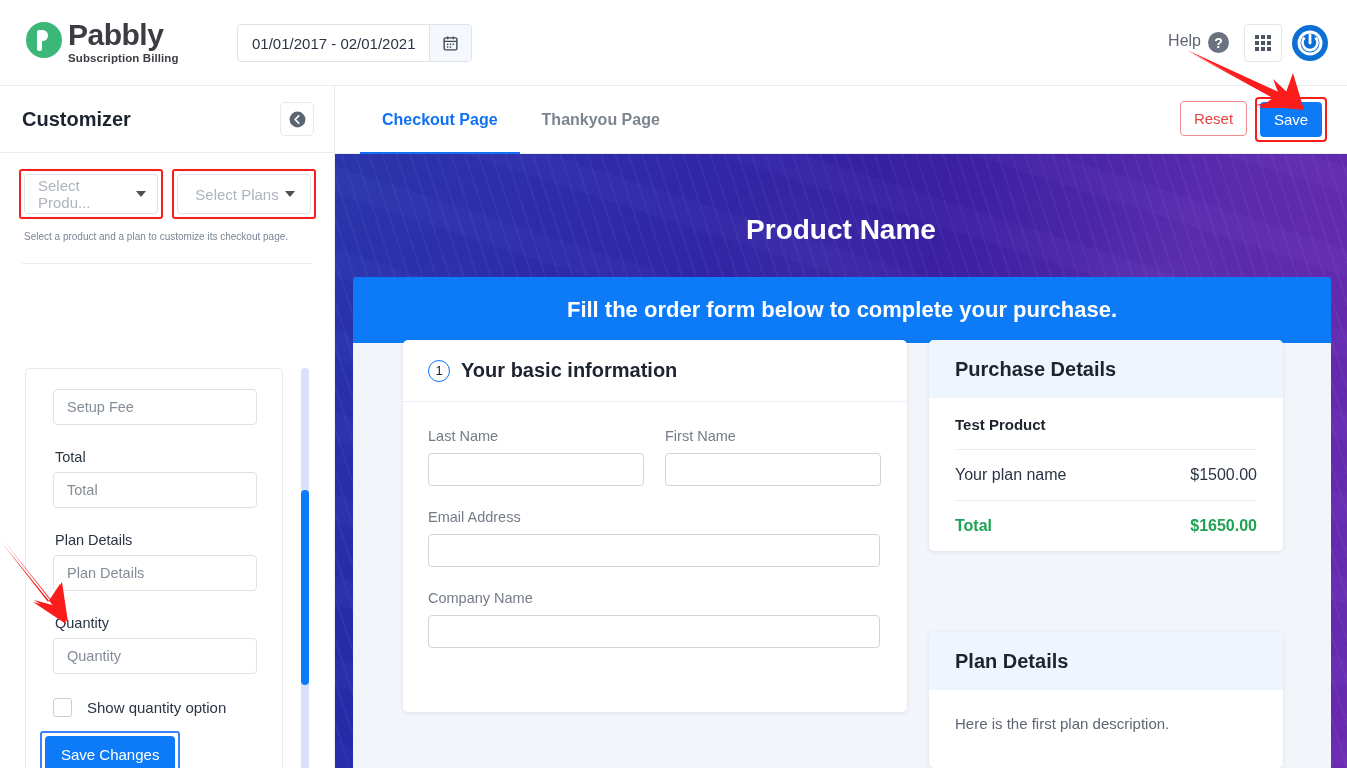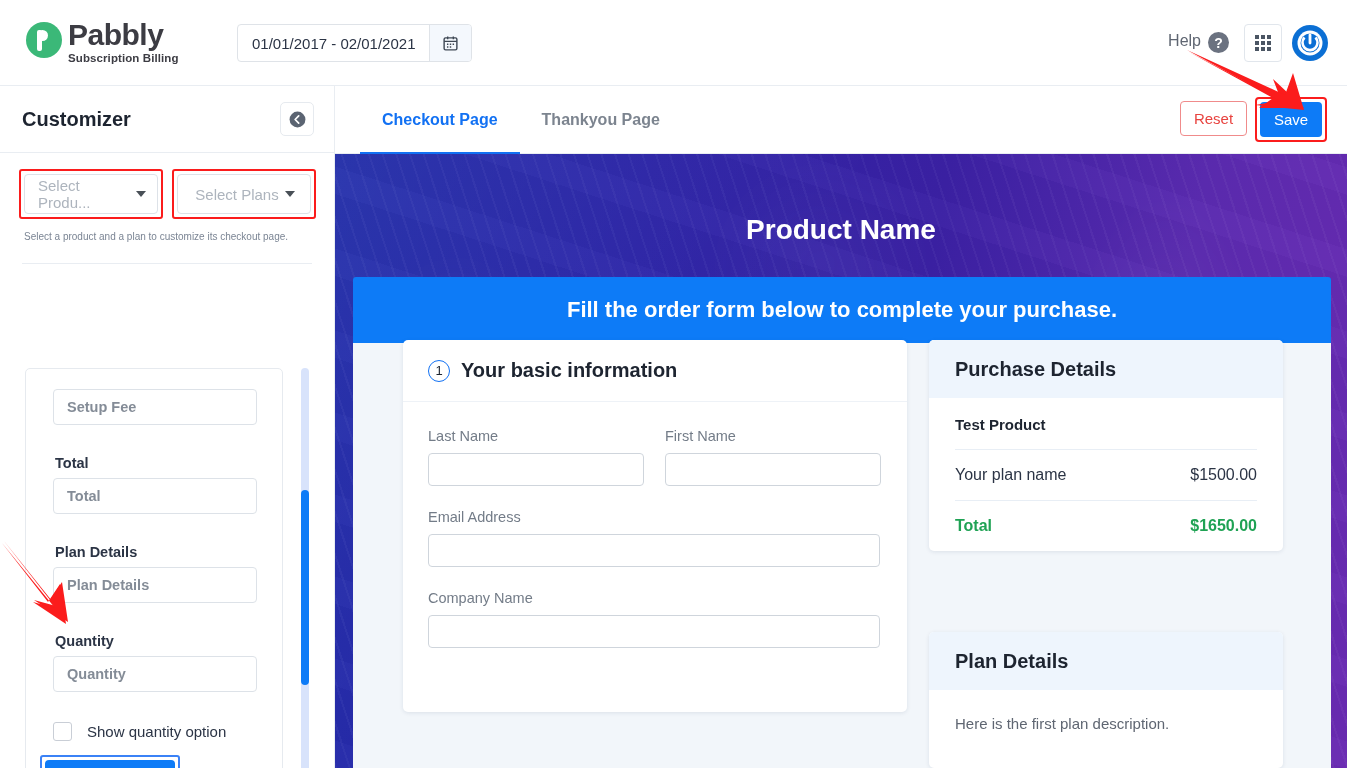--- a/index.html
+++ b/index.html
@@ -149,21 +149,21 @@
     padding: 0 0 18px 0;
   }
   .field-label {
     font-size: 14.5px; color: #2b3445; margin: 0 0 7px 2px;
   }
   .field-input {
     width: 204px; height: 36px; border: 1px solid #dde2e8; border-radius: 4px;
     background: #fff; display: flex; align-items: center; padding: 0 13px;
     font-size: 14.5px; color: #848c97;
   }
-  .field-block { padding: 0 0 0 27px; margin-bottom: 30px; font-weight: bold; }
+  .field-block { padding: 0 0 0 27px; margin-bottom: 24px; }
 
   .checkrow { display: flex; align-items: center; gap: 15px; padding-left: 27px; margin: 2px 0 14px 0; }
   .checkbox {
     width: 19px; height: 19px; border: 1px solid #c9ced6; border-radius: 3px; background: #fff;
     cursor: pointer; flex: 0 0 auto;
   }
   .checklabel { font-size: 15px; color: #2b3445; }
 
   .savechanges-hl { margin-left: 14px; display: inline-block; border: 2px solid #3b82f6; border-radius: 3px; padding: 3px; }
   .btn-savechanges {

